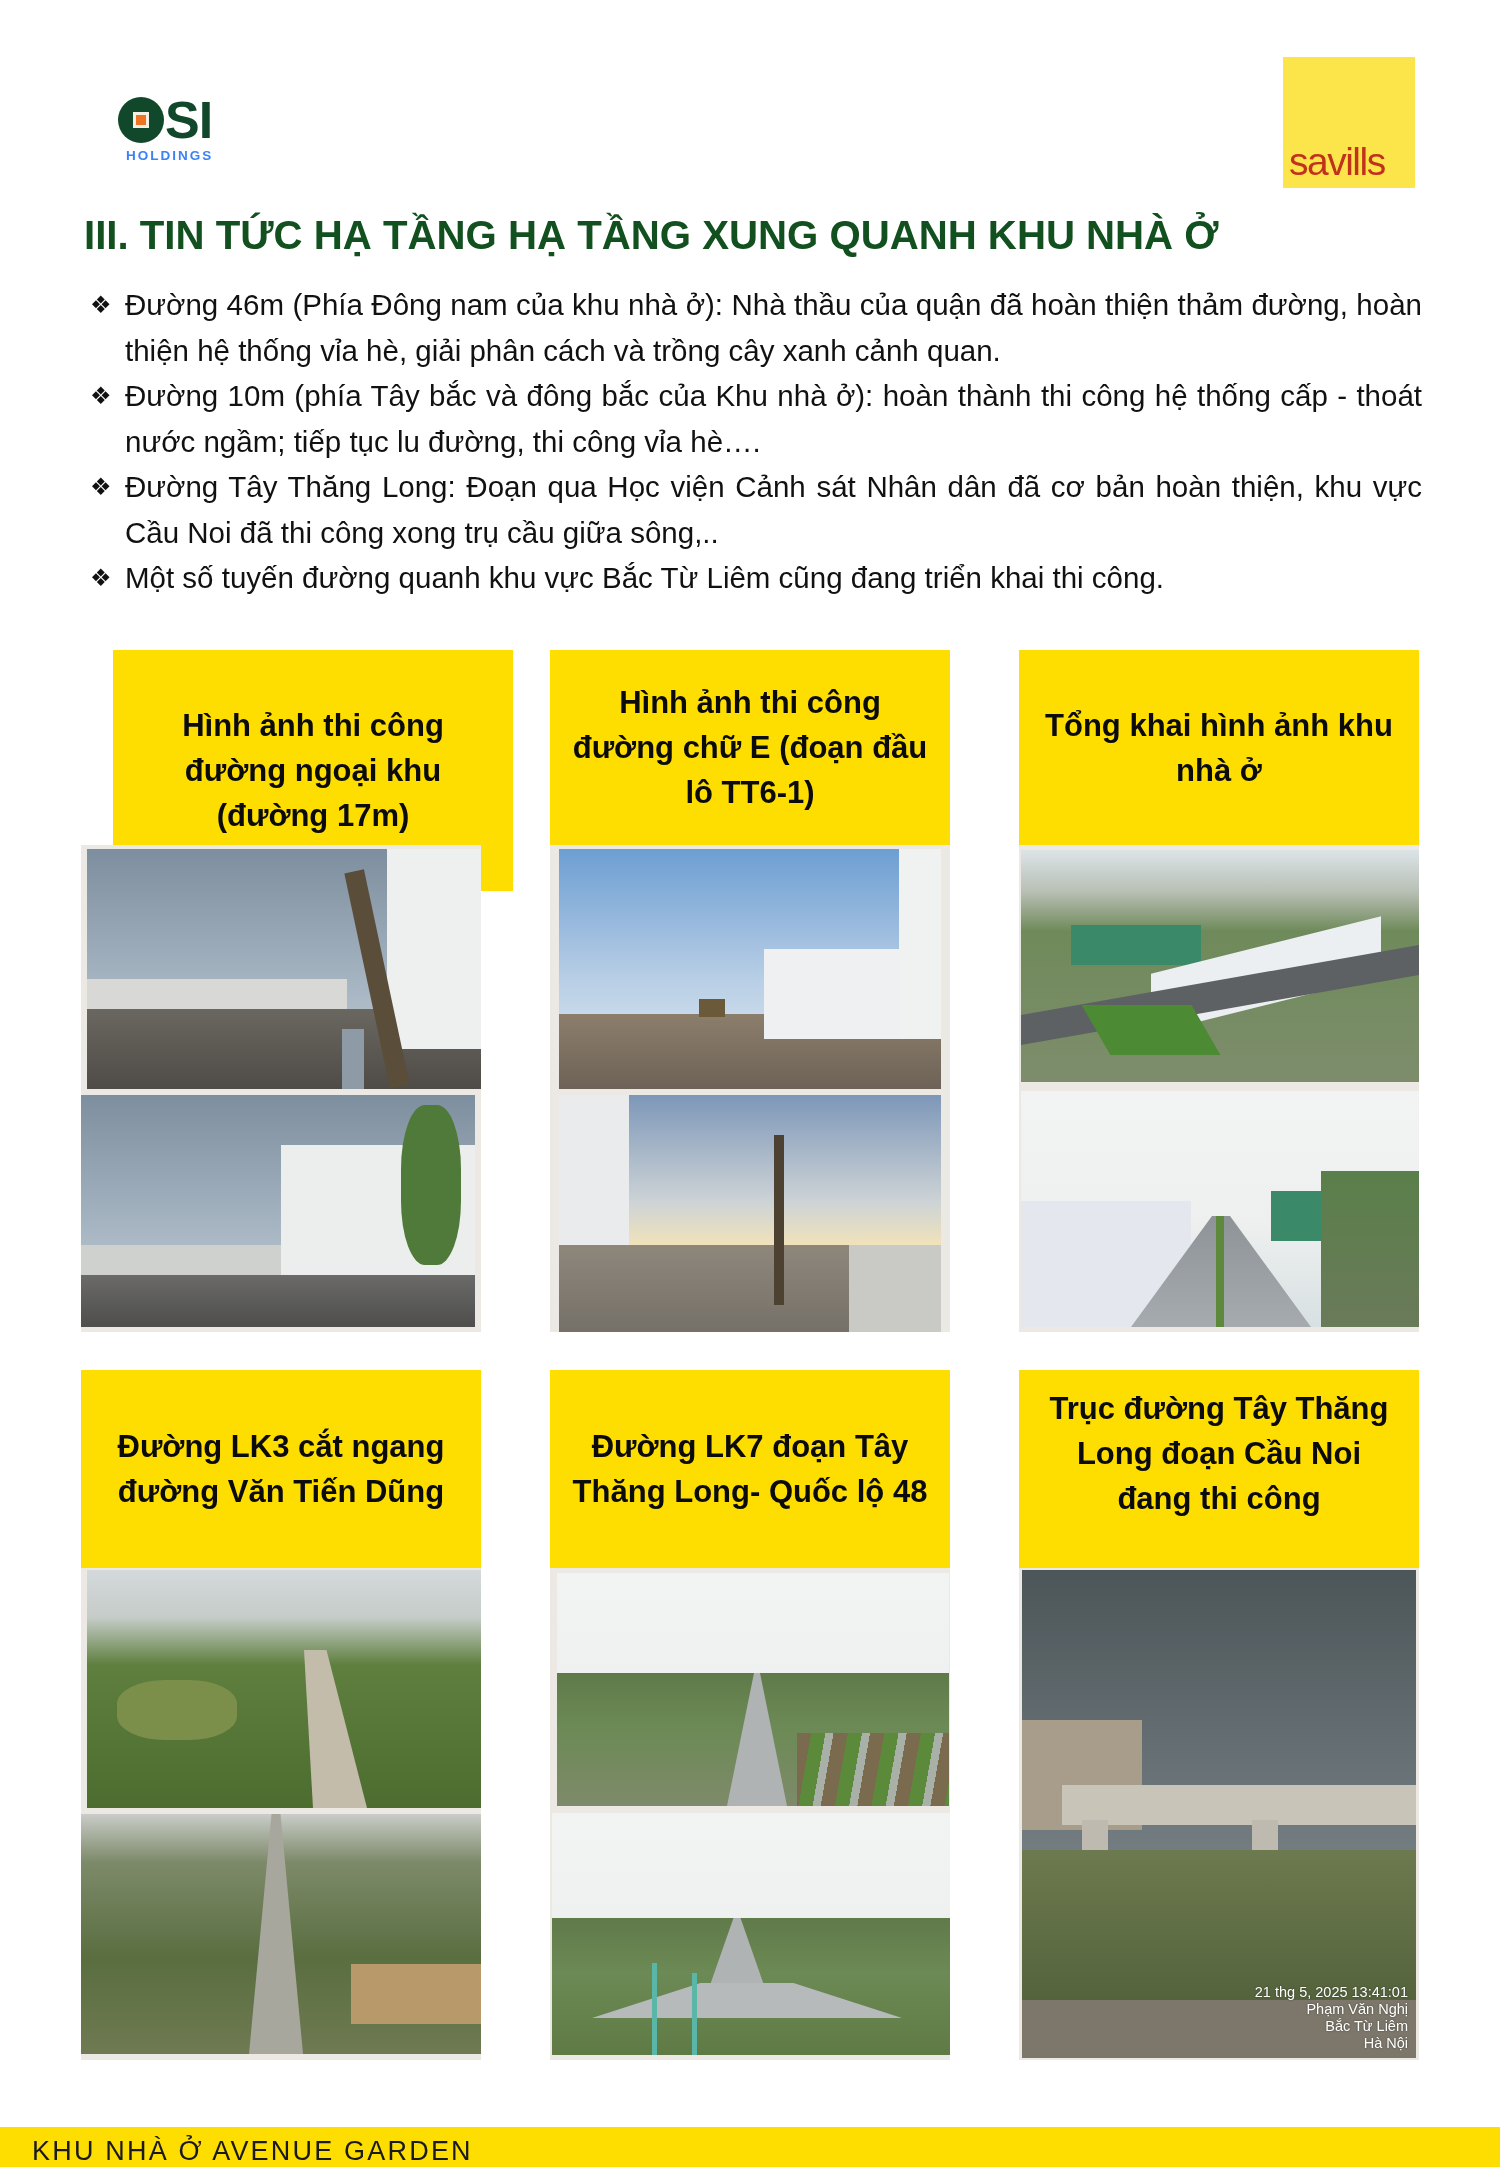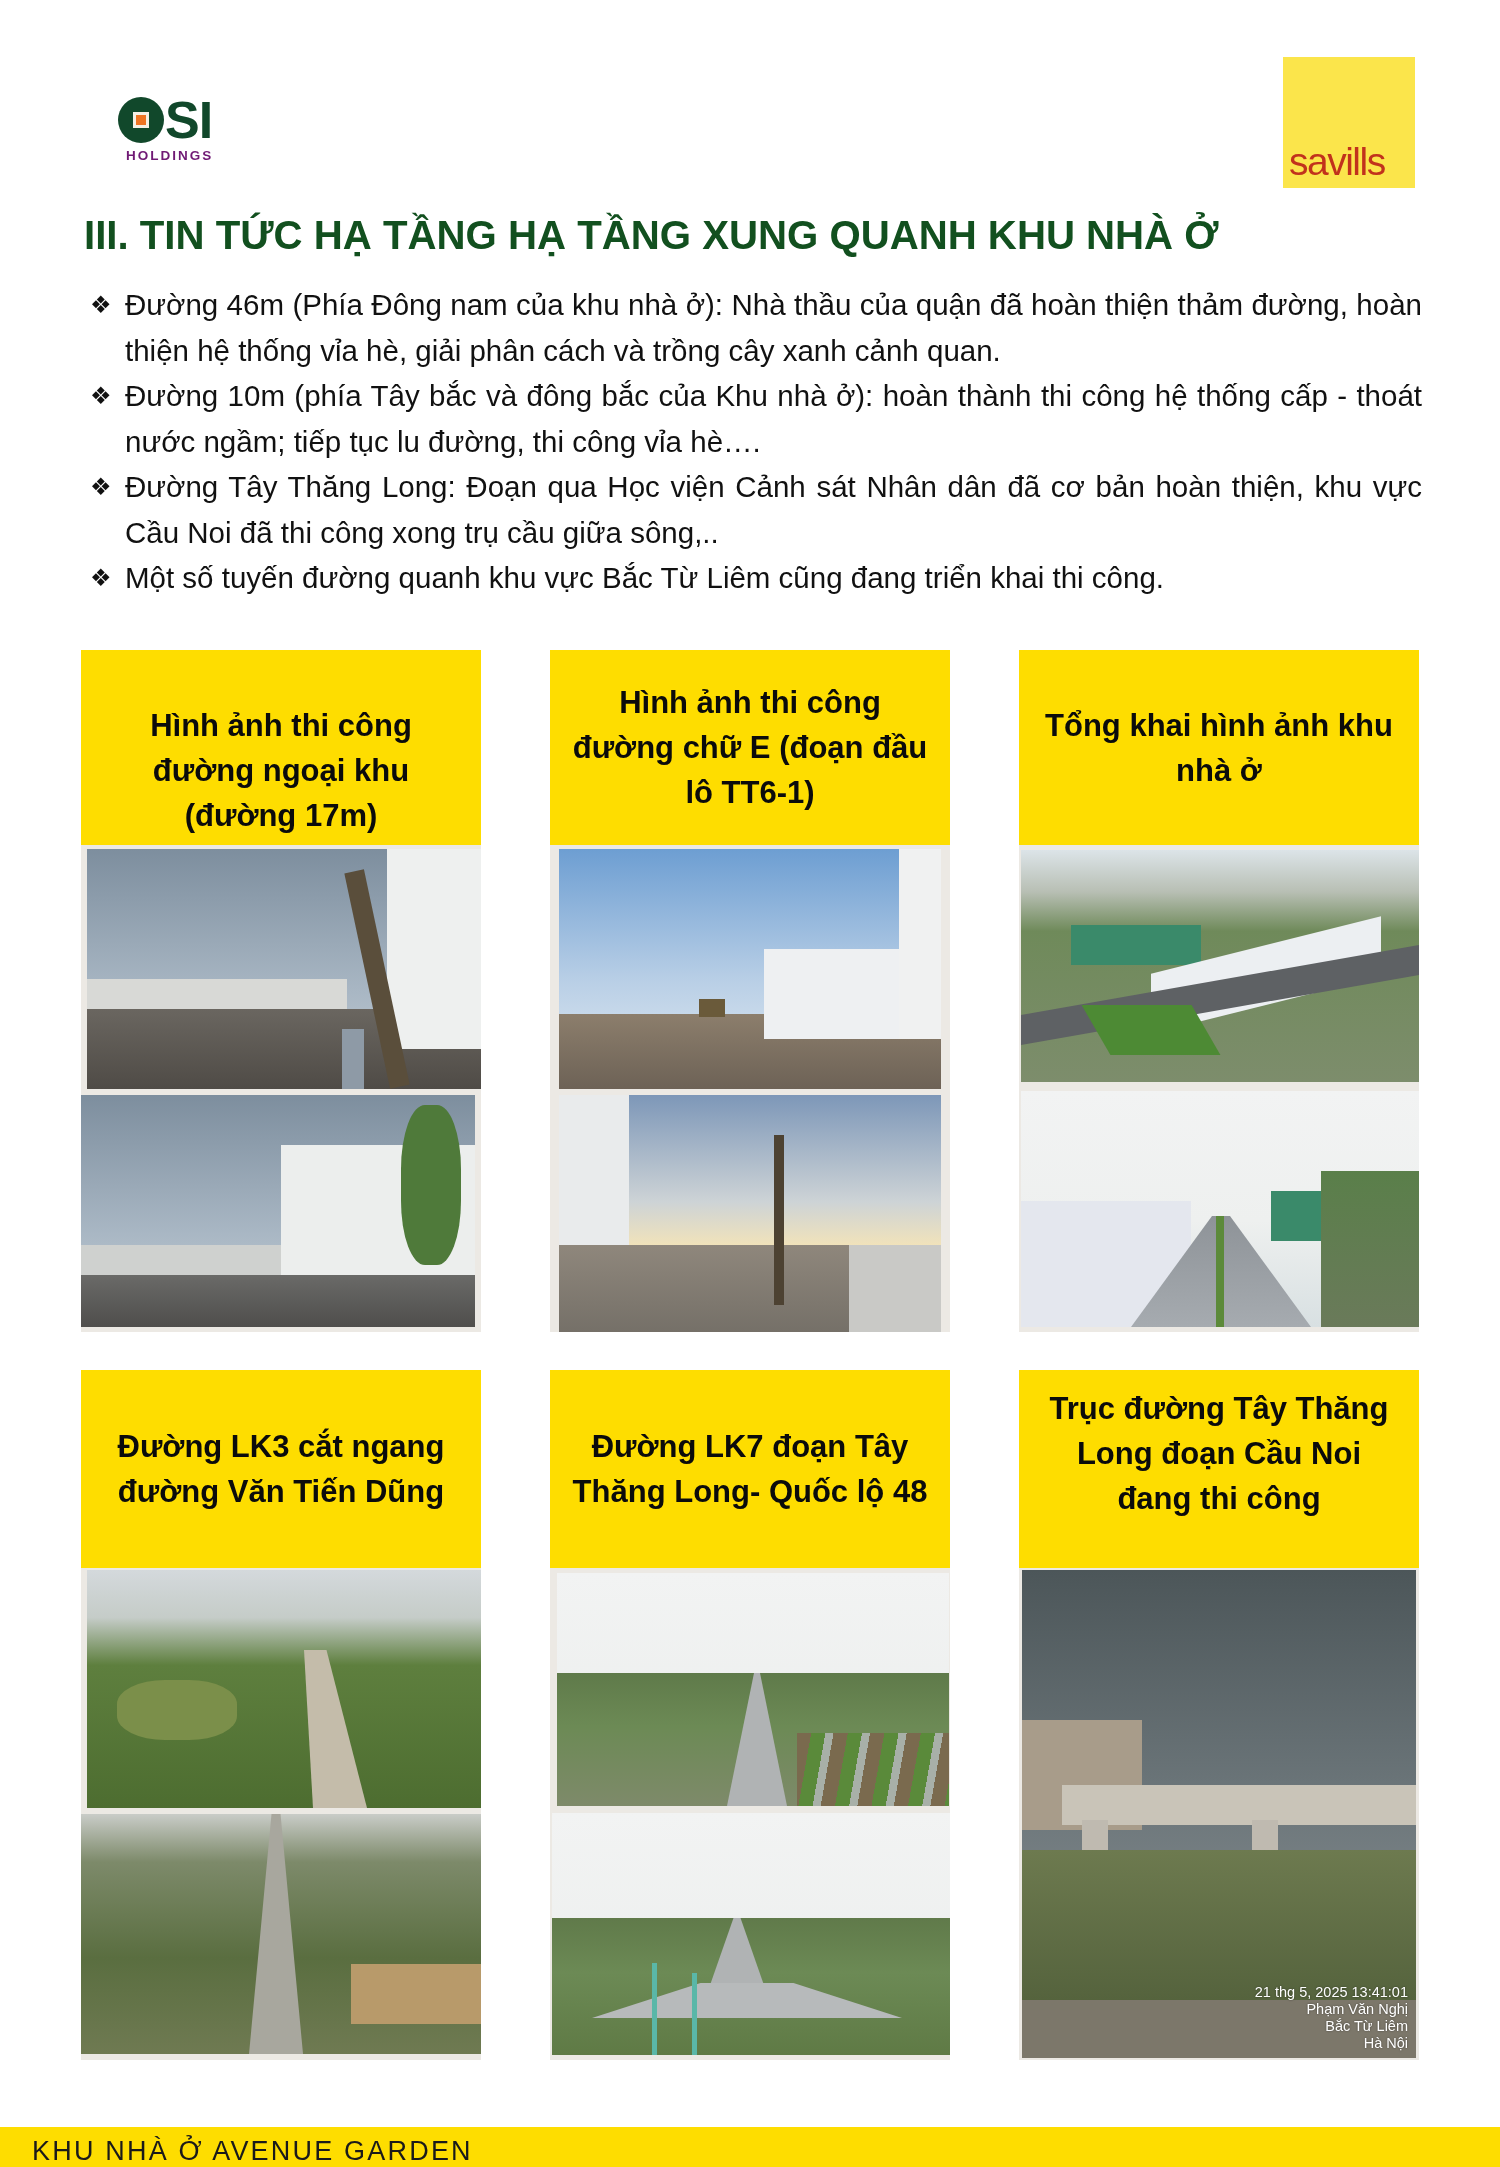--- a/index.html
+++ b/index.html
@@ -6,21 +6,21 @@
   html, body { width: 1500px; height: 2167px; background: #ffffff; overflow: hidden; }
   body { position: relative; font-family: "Liberation Sans", sans-serif; color: #111; }
 
   
   .osi-logo { position: absolute; left: 118px; top: 96px; width: 112px; height: 72px; }
   .osi-mark { position: absolute; left: 0; top: 0; height: 48px; display: flex; align-items: center; justify-content: center; }
   .osi-o { width: 46px; height: 46px; border-radius: 50%; background: #11482b; position: relative; }
   .osi-o::after { content: ""; position: absolute; left: 15px; top: 15px; width: 16px; height: 16px; background: #f5efe4; }
   .osi-o::before { content: ""; position: absolute; left: 18px; top: 18px; width: 10px; height: 10px; background: #ee7423; z-index: 2; }
   .osi-si { font-family: "Liberation Sans", sans-serif; font-weight: bold; font-size: 52px; color: #11482b; line-height: 48px; letter-spacing: -1px; margin-left: 1px; }
-  .osi-sub { position: absolute; left: 8px; top: 52px; font-size: 13.5px; letter-spacing: 2px; color: #701a75; font-weight: bold; }
+  .osi-sub { position: absolute; left: 8px; top: 52px; font-size: 13.5px; letter-spacing: 2px; color: #3b82f6; font-weight: bold; }
 
   .savills-logo { position: absolute; left: 1283px; top: 57px; width: 132px; height: 131px; background: #fbe54b; padding-left: 12px; }
   .savills-text { position: absolute; left: 6px; bottom: 4px; font-size: 39px; color: #c1321c; letter-spacing: -1.5px; font-family: "Liberation Sans", sans-serif; }
 
   
   .page-title { position: absolute; left: 84px; top: 212px; font-size: 41px; font-weight: bold; color: #12501f; letter-spacing: 0px; white-space: nowrap; transform: scaleX(0.98); transform-origin: left; }
 
   
   .bullets { position: absolute; left: 90px; top: 282px; width: 1332px; list-style: none; }
   .bullet { position: relative; padding-left: 35px; font-size: 29.5px; line-height: 45.5px; color: #111; text-align: justify; }
@@ -76,21 +76,21 @@
     <span class="bullet-icon">❖</span>
     <span>Đường Tây Thăng Long: Đoạn qua Học viện Cảnh sát Nhân dân đã cơ bản hoàn thiện, khu vực Cầu Noi đã thi công xong trụ cầu giữa sông,..</span>
   </li>
   <li class="bullet">
     <span class="bullet-icon">❖</span>
     <span>Một số tuyến đường quanh khu vực Bắc Từ Liêm cũng đang triển khai thi công.</span>
   </li>
 </ul>
 
 <div class="card" style="left:81px; top:650px; height:682px;">
-  <div class="card-header" style="height:241px;">Hình ảnh thi công đường ngoại khu (đường 17m)</div>
+  <div class="card-header" style="height:241px;margin-left:32px;">Hình ảnh thi công đường ngoại khu (đường 17m)</div>
   <div class="card-photos" style="top:195px; height:487px;">
     <div class="photo sky-grey" style="left:6px; top:4px; width:394px; height:240px;">
       <div class="layer" style="left:0; top:130px; width:260px; height:45px; background:#d8d9d6;"></div>
       <div class="layer" style="left:0; top:160px; width:394px; height:80px; background:linear-gradient(180deg,#6a6660,#4f4b46);"></div>
       <div class="layer" style="left:300px; top:0; width:94px; height:200px; background:#eef0ef;"></div>
       <div class="layer" style="left:255px; top:180px; width:22px; height:60px; background:#8e9aa6;"></div>
       <div class="layer" style="left:280px; top:20px; width:20px; height:220px; background:#5a4e3b; transform:rotate(-12deg);"></div>
     </div>
     <div class="photo sky-grey" style="left:0; top:250px; width:394px; height:232px;">
       <div class="layer" style="left:200px; top:50px; width:194px; height:140px; background:#eceeed;"></div>

